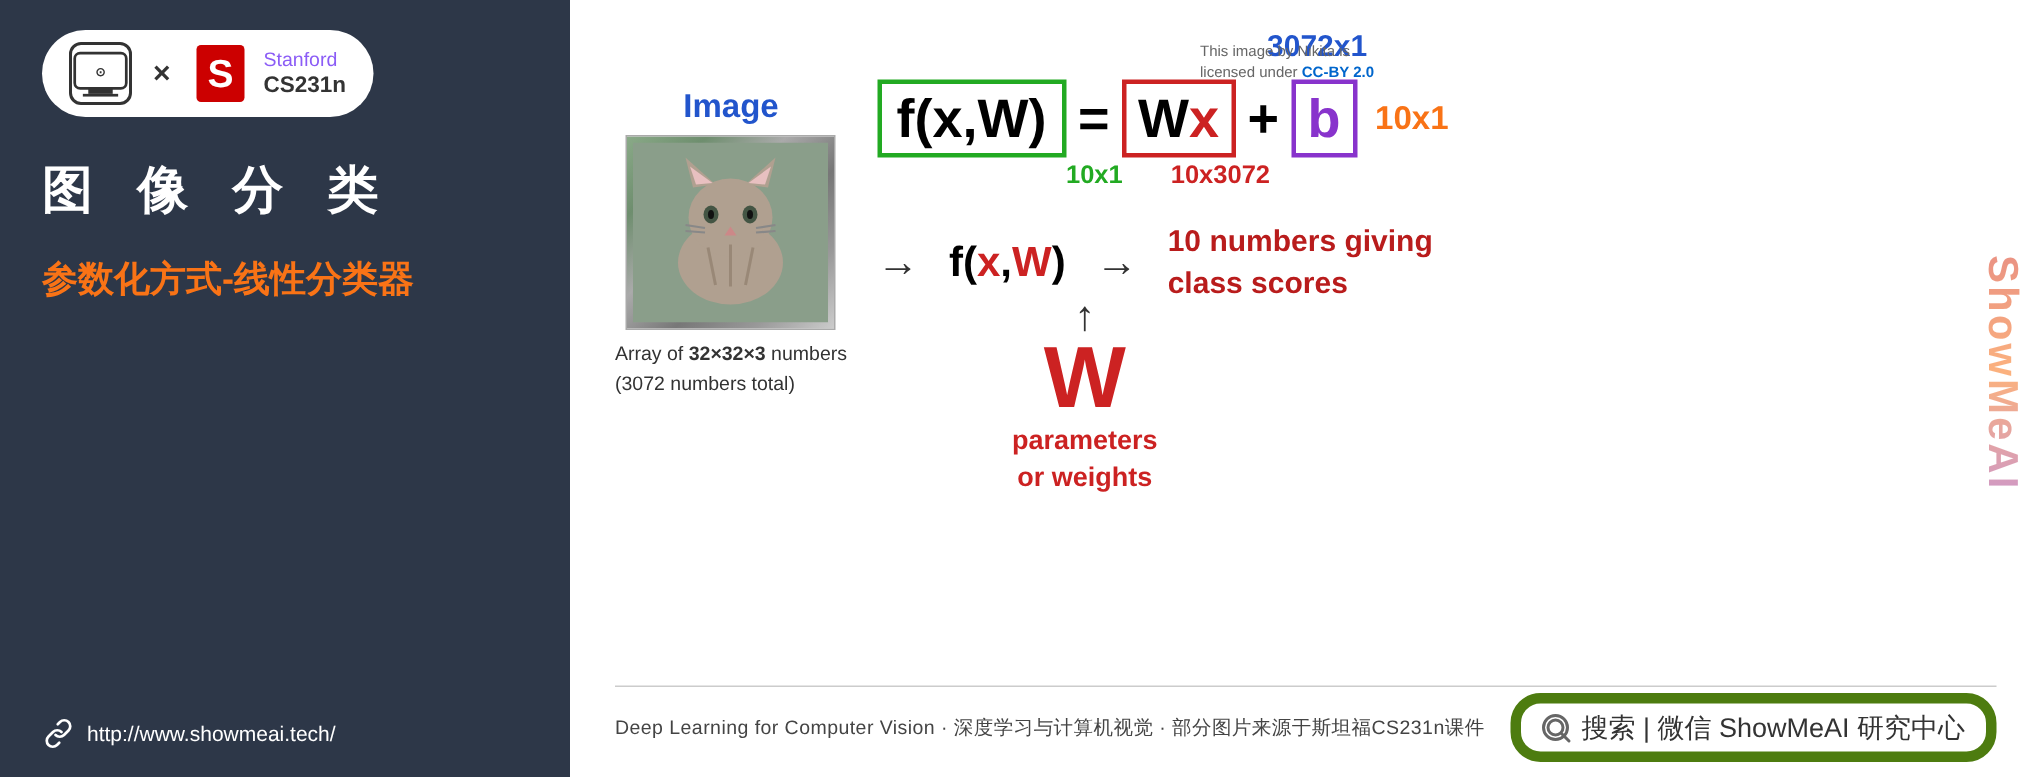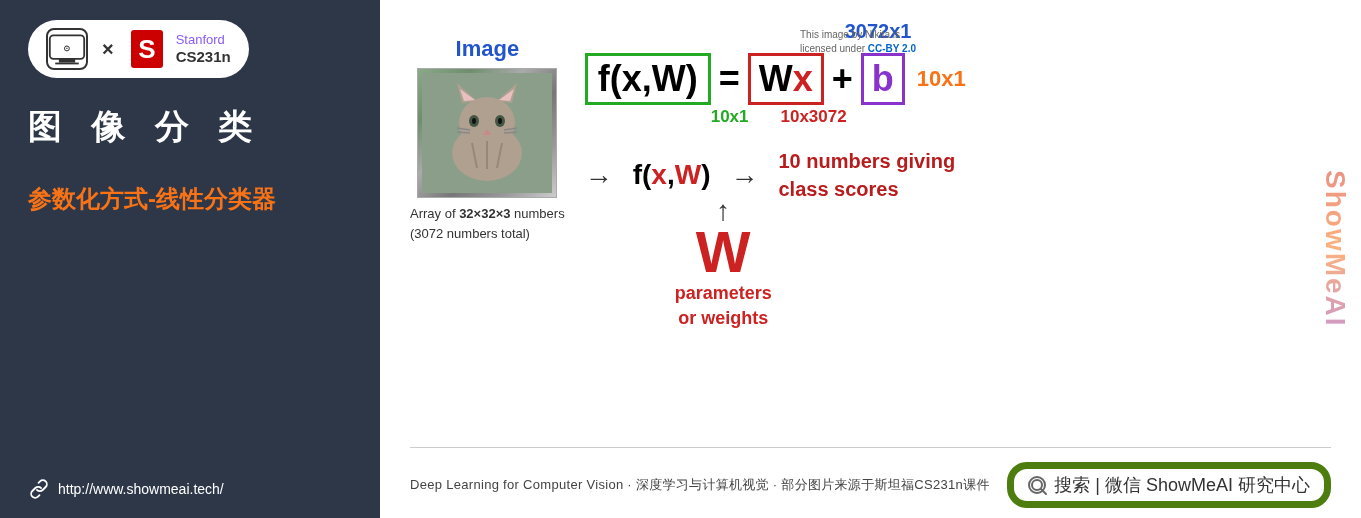--- a/index.html
+++ b/index.html
@@ -80,21 +80,21 @@
       font-size: 15px;
       font-weight: bold;
       color: #333;
     }
 
     .title-chinese {
       font-size: 34px;
       font-weight: bold;
       color: white;
       letter-spacing: 10px;
-      margin-bottom: 33px;
+      margin-bottom: 20px;
       margin-top: 4px;
     }
 
     .subtitle1 {
       font-size: 26px;
       font-weight: bold;
       color: #f97316;
       margin-bottom: 16px;
     }
 
@@ -134,21 +134,21 @@
       gap: 20px;
       margin-top: 4px;
     }
 
     
     .image-section {
       display: flex;
       flex-direction: column;
       align-items: center;
       gap: 6px;
-      margin-top: 16px;
+      margin-top: 38px;
     }
 
     .image-label-blue {
       font-size: 22px;
       font-weight: bold;
       color: #2255cc;
     }
 
     .cat-image {
       width: 140px;
@@ -280,21 +280,21 @@
       top: 28px;
       left: 420px;
       font-size: 10px;
       color: #666;
       line-height: 1.4;
     }
 
     
     .bottom-bar {
       border-top: 1px solid #ccc;
-      padding-top: 14px;
+      padding-top: 4px;
       display: flex;
       align-items: center;
       justify-content: space-between;
     }
 
     .bottom-text {
       font-size: 13px;
       color: #444;
       letter-spacing: 0.3px;
     }

